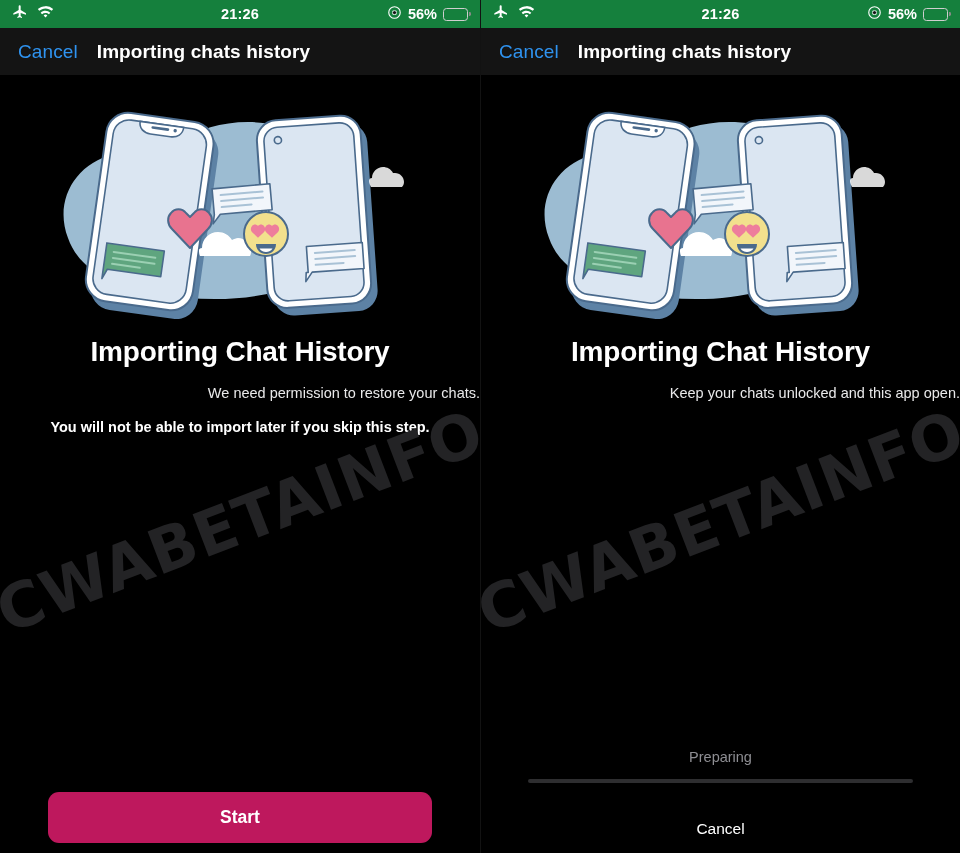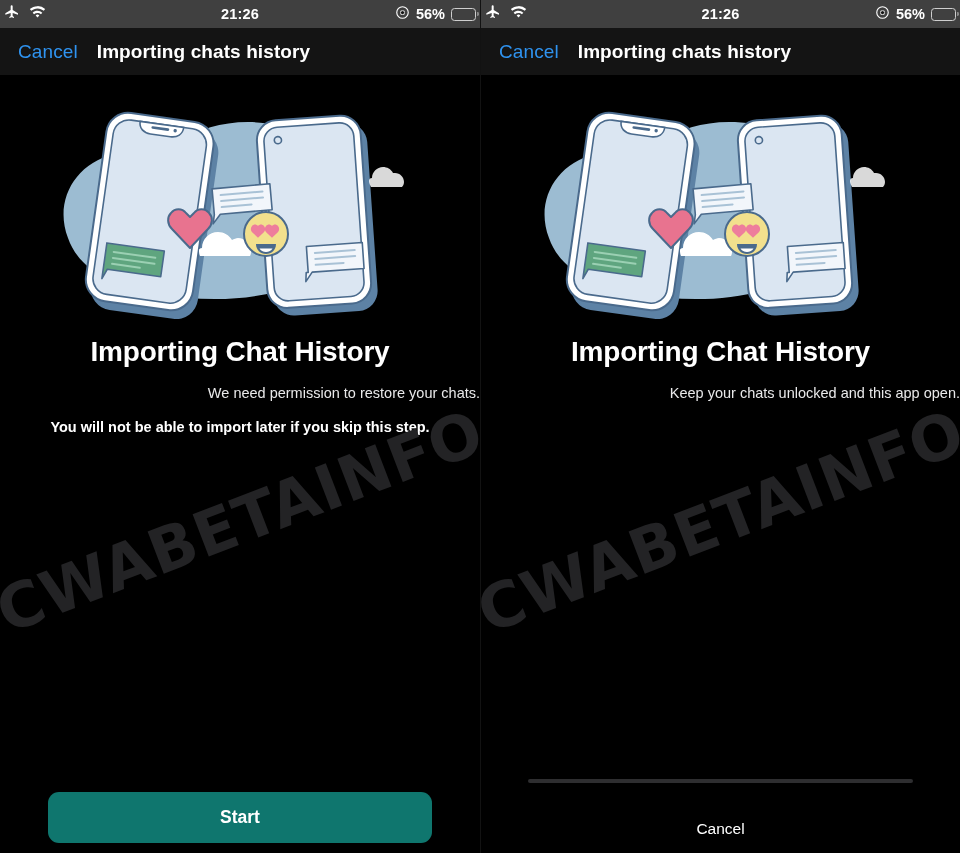--- a/index.html
+++ b/index.html
@@ -25,24 +25,24 @@
     height: 853px;
     background: #000000;
     overflow: hidden;
   }
   .panel.right { border-left: 1px solid #121212; width: 479px; }
 
   
   .statusbar {
     position: relative;
     height: 28px;
-    background: #404040;
+    background: #15803d;
     display: flex;
     align-items: center;
-    padding: 0 4px;
+    padding: 0 12px;
     box-sizing: border-box;
     color: #ffffff;
   }
   .sb-left { display: flex; align-items: center; gap: 9px; }
   .sb-right { display: flex; align-items: center; gap: 6px; margin-left: auto; }
   .sb-time {
     position: absolute;
     left: 0; right: 0;
     text-align: center;
     font-size: 14.5px;
@@ -143,21 +143,21 @@
     font-family: "DejaVu Sans", sans-serif;
   }
 
   
   .start-btn {
     position: absolute;
     left: 48px;
     bottom: 25px;
     width: 384px;
     height: 51px;
-    background: #0f766e;
+    background: #be185d;
     border: none;
     border-radius: 11px;
     color: #ffffff;
     font-size: 17.5px;
     font-weight: bold;
     font-family: "Liberation Sans", sans-serif;
     cursor: pointer;
   }
 
   
@@ -389,20 +389,21 @@
           <path d="M209.5 158.5h13c-1.2 2.2-3.7 3.6-6.5 3.6s-5.3-1.4-6.5-3.6z" fill="#ffffff"></path>
         </g>
       </svg>
 
       <div class="watermark">CWABETAINFO</div>
 
       <h1 class="title">Importing Chat History</h1>
       <p class="subtitle">Keep your chats unlocked and this app open.</p>
 
       <div class="progress-wrap">
+        <div class="progress-label">Preparing</div>
         <div class="progress-track">
           <div class="progress-fill" style="width:0%"></div>
         </div>
       </div>
 
       <div class="cancel-action">Cancel</div>
     </div>
   </div>
 
 </div>

